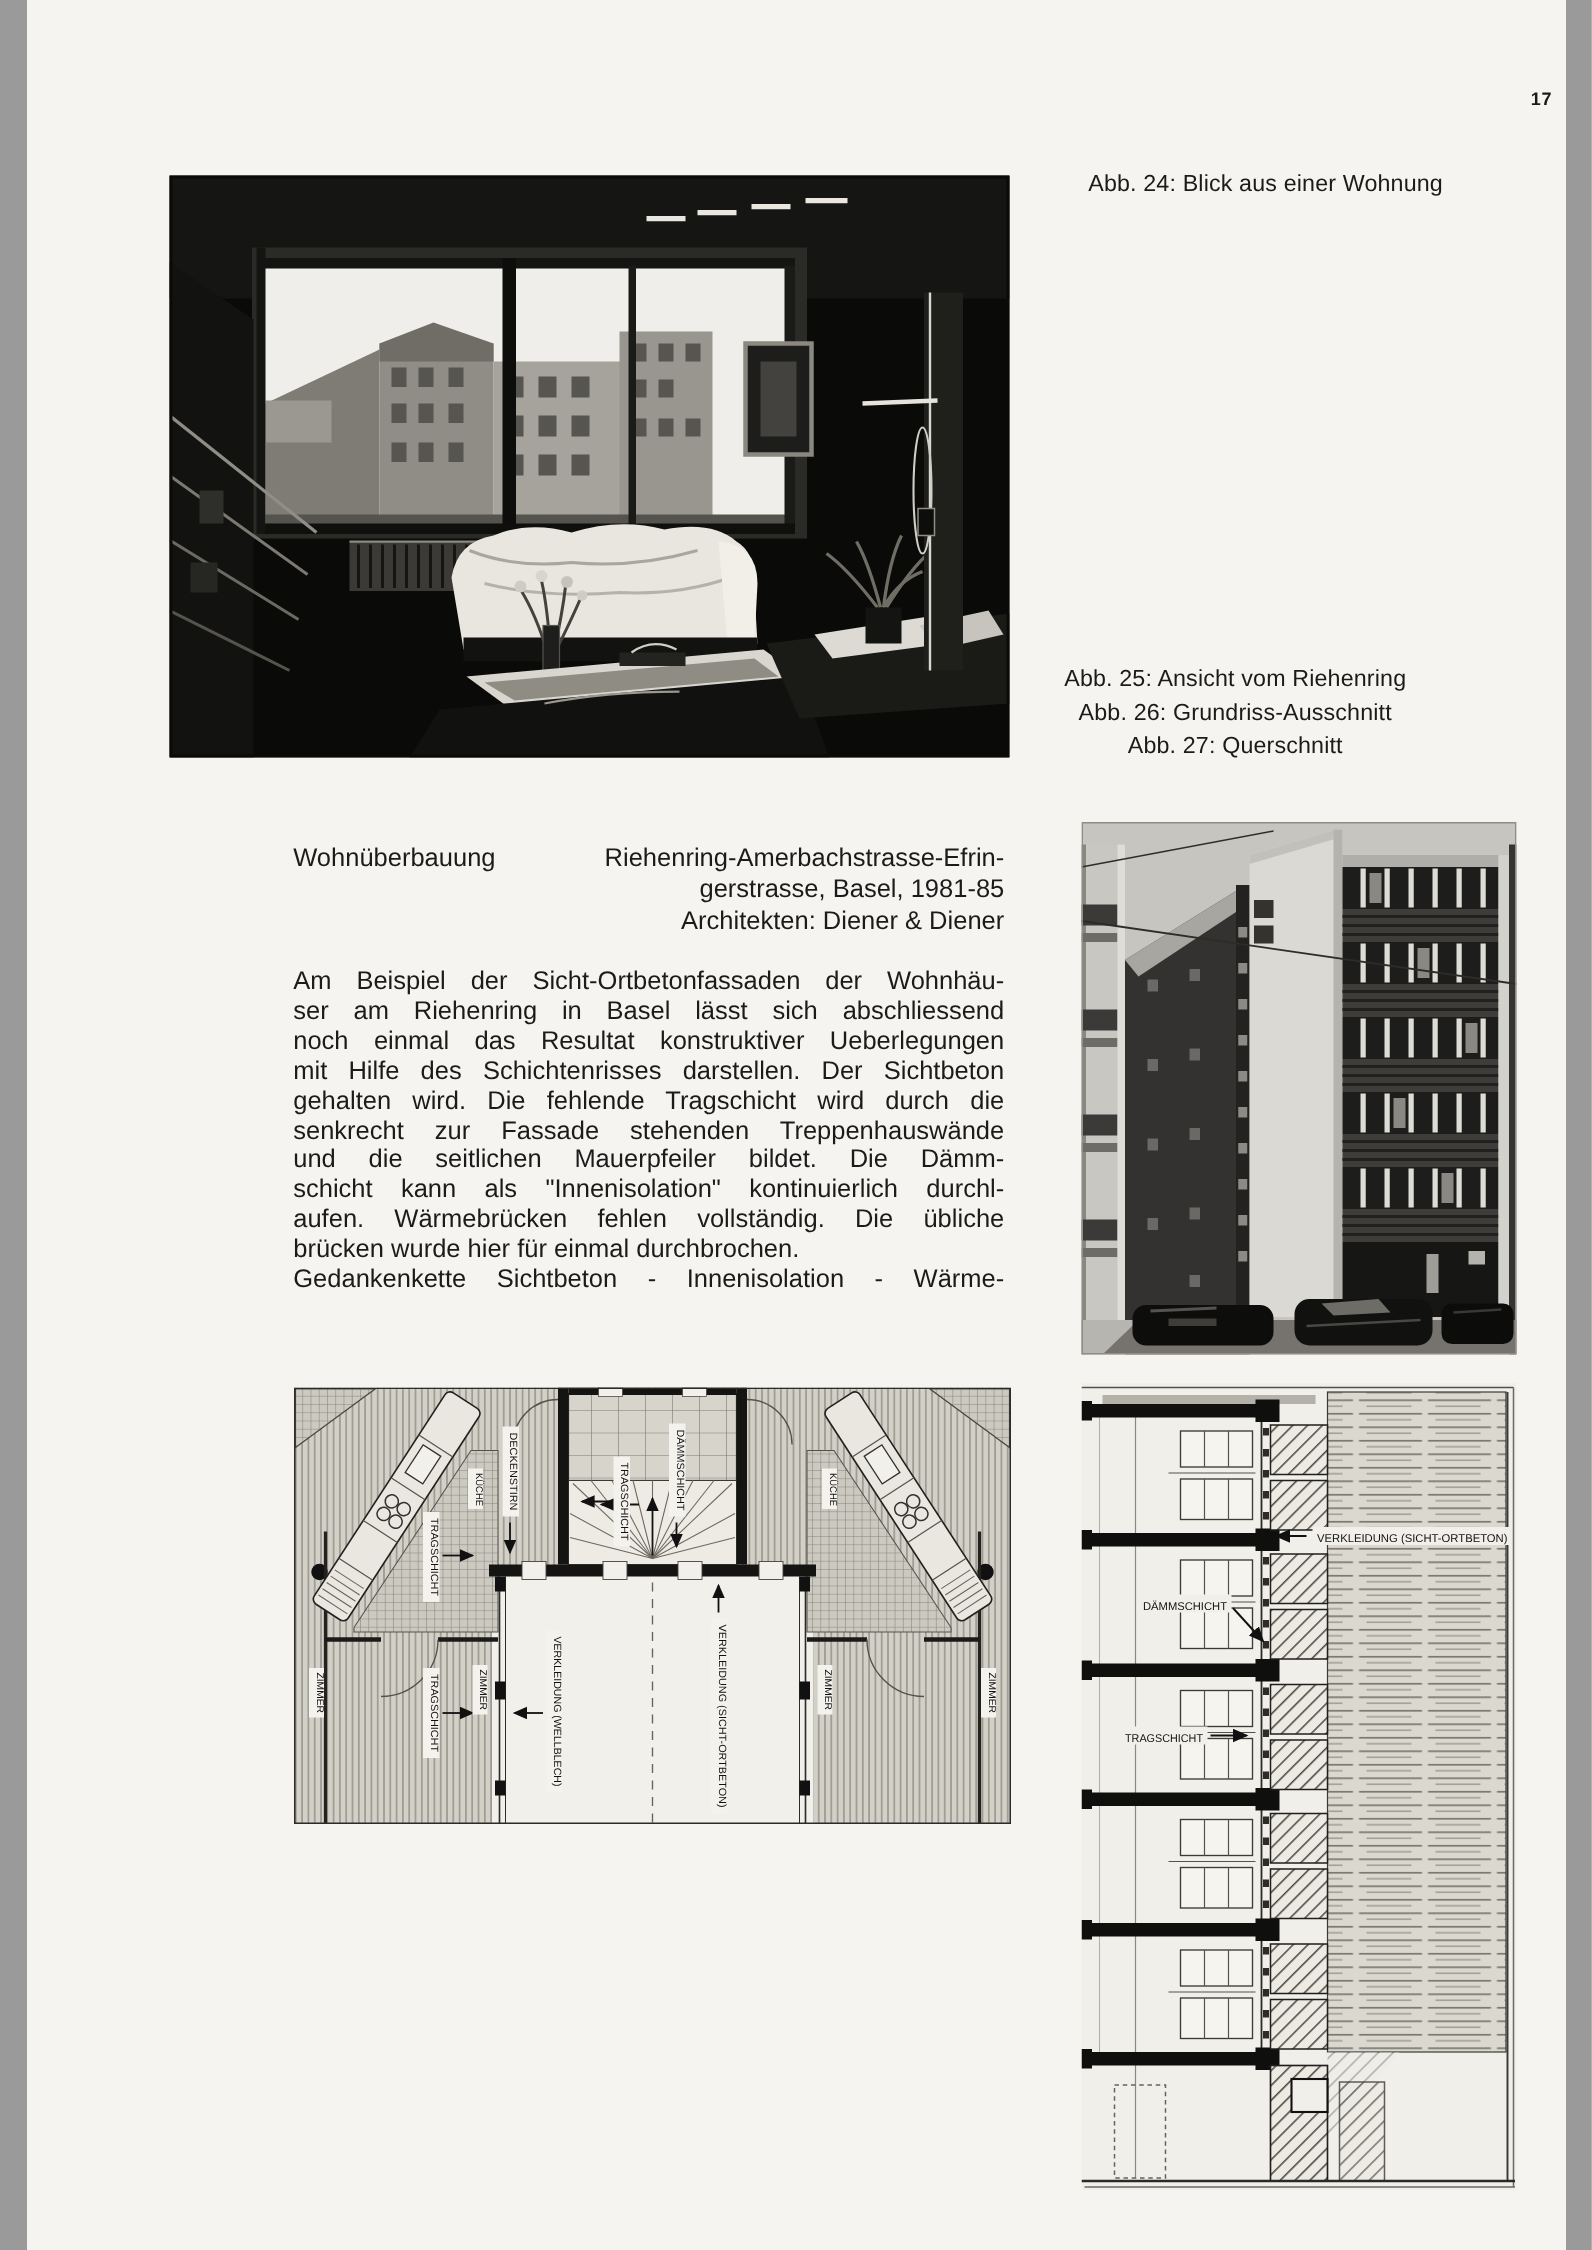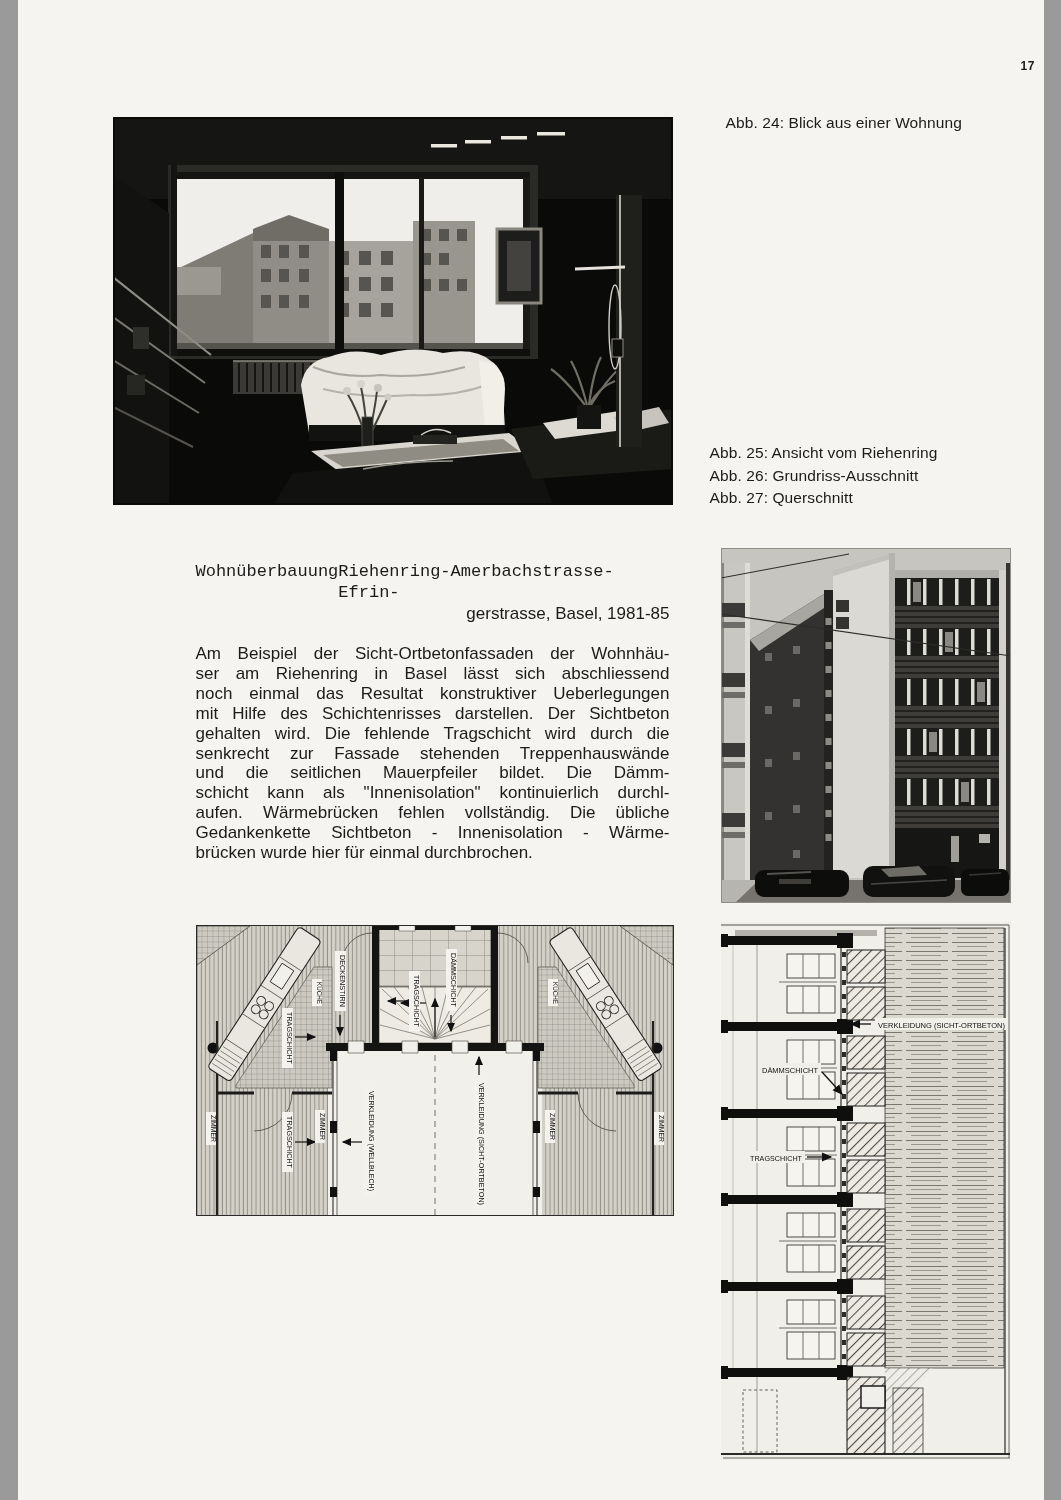--- a/index.html
+++ b/index.html
@@ -3,25 +3,25 @@
 <meta charset="utf-8">
 <style>
   html,body{margin:0;padding:0;background:#9a9a9a;}
   .page{
     position:relative;width:1026px;height:1500px;margin:0 auto;
     background:#f5f4f0;color:#1b1b1b;
     font-family:"Liberation Sans", sans-serif;overflow:hidden;
   }
   .abs{position:absolute;}
   .pagenum{left:1003px;top:59px;font-size:12px;font-weight:bold;letter-spacing:0.5px;}
-  .cap{font-size:15.5px;letter-spacing:0.1px;white-space:nowrap;}
+  .cap{font-size:15.5px;letter-spacing:0.1px;white-space:nowrap;text-align:center;}
   .cap24{left:708px;top:114px;}
   .capblock{left:692px;top:442px;line-height:22.5px;}
   .article{left:178px;top:561px;width:474px;font-size:17px;}
-  .title-l1{display:flex;justify-content:space-between;line-height:21px;font-family:Liberation Mono, monospace;}
+  .title-l1{display:flex;justify-content:space-between;line-height:21px;}
   .title-l{line-height:21px;text-align:right;}
   .bodytext{margin-top:20px;}
   .jline{line-height:19.9px;text-align:justify;text-align-last:justify;}
   .jline.last{text-align-last:left;}
   svg{display:block;}
   .fig{position:absolute;}
 </style>
 </head>
 <body>
 
@@ -202,32 +202,33 @@
     <div>Abb. 26: Grundriss-Ausschnitt</div>
     <div>Abb. 27: Querschnitt</div>
   </div>
 
   <div class="abs article">
     <div class="title-l1">
       <span>Wohnüberbauung</span>
       <span>Riehenring-Amerbachstrasse-Efrin-</span>
     </div>
     <div class="title-l">gerstrasse, Basel, 1981-85</div>
+    <div class="title-l">Architekten: Diener &amp; Diener</div>
     <div class="bodytext">
       <div class="jline">Am Beispiel der Sicht-Ortbetonfassaden der Wohnhäu-</div>
       <div class="jline">ser am Riehenring in Basel lässt sich abschliessend</div>
       <div class="jline">noch einmal das Resultat konstruktiver Ueberlegungen</div>
       <div class="jline">mit Hilfe des Schichtenrisses darstellen. Der Sichtbeton</div>
       <div class="jline">gehalten wird. Die fehlende Tragschicht wird durch die</div>
       <div class="jline">senkrecht zur Fassade stehenden Treppenhauswände</div>
       <div class="jline">und die seitlichen Mauerpfeiler bildet. Die Dämm-</div>
       <div class="jline">schicht kann als "Innenisolation" kontinuierlich durchl-</div>
       <div class="jline">aufen. Wärmebrücken fehlen vollständig. Die übliche</div>
+      <div class="jline last">brücken wurde hier für einmal durchbrochen.</div>
       <div class="jline">Gedankenkette Sichtbeton - Innenisolation - Wärme-</div>
-      <div class="jline last">brücken wurde hier für einmal durchbrochen.</div>
     </div>
   </div>
 
   <svg class="fig" style="left:703px;top:548px;" width="290" height="355" viewBox="0 0 290 355">
     <rect x="0" y="0" width="290" height="355" fill="#c7c5c0"></rect>
 
     <g>
       <rect x="0" y="15" width="26" height="340" fill="#c9c7c1"></rect>
       <rect x="0" y="15" width="3" height="340" fill="#8a8780"></rect>
       <rect x="0" y="55" width="24" height="14" fill="#3c3a38"></rect>

